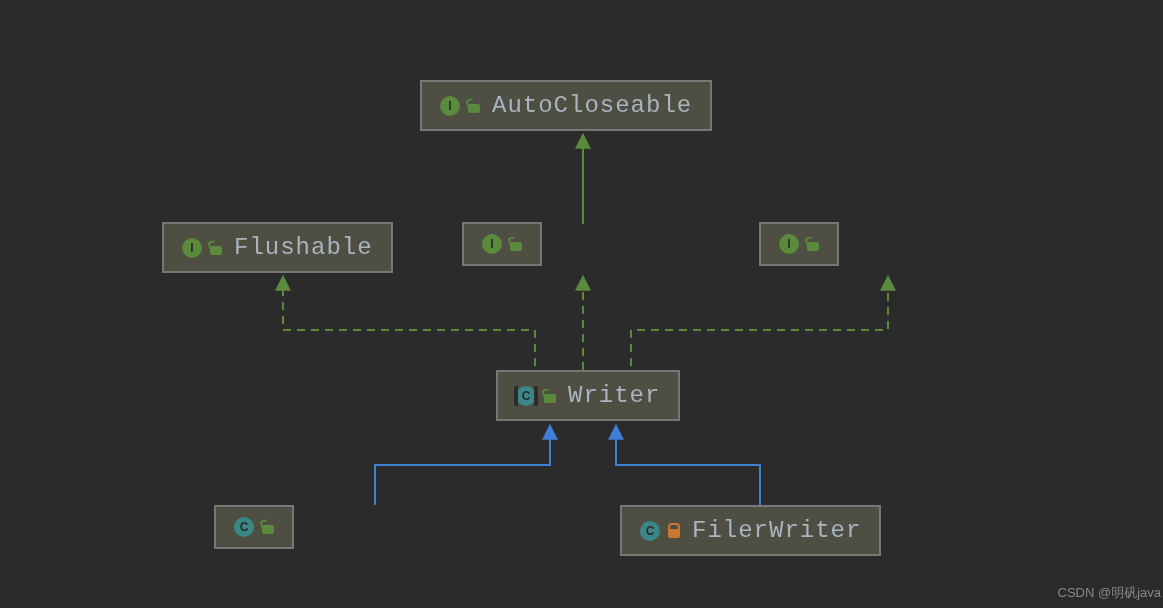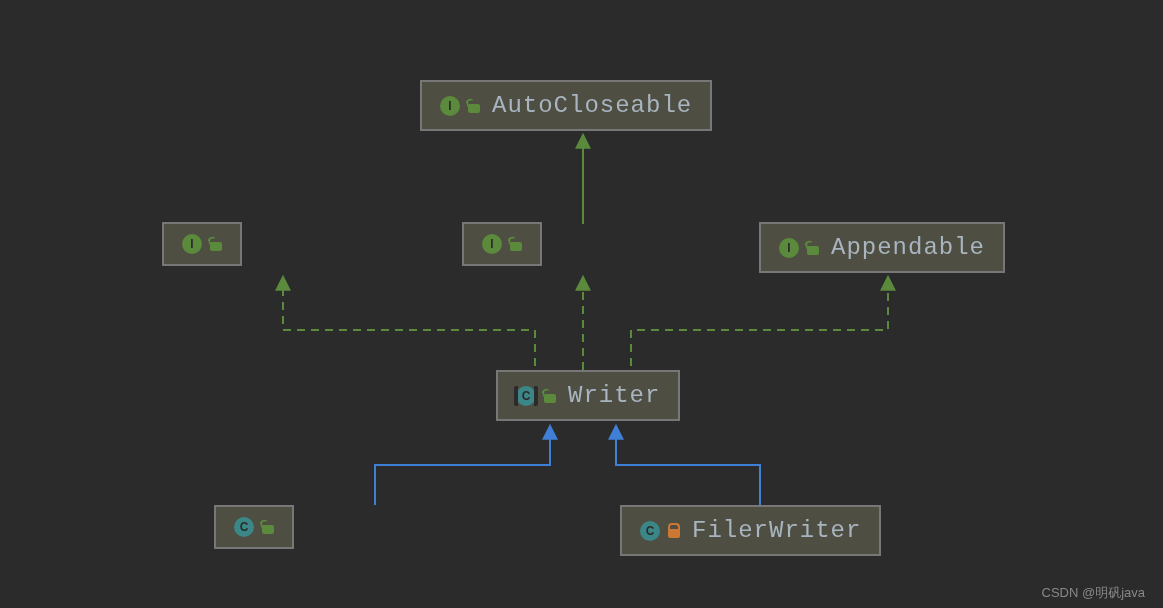--- a/index.html
+++ b/index.html
@@ -94,21 +94,21 @@
   .lock-closed::after { background: #cc7832; }
   svg.edges {
     position: absolute;
     top: 0; left: 0;
     width: 1163px; height: 608px;
     pointer-events: none;
   }
   .watermark {
     position: absolute;
     bottom: 6px;
-    right: 18px;
+    right: 2px;
     color: #888;
     font-size: 13px;
     font-family: Arial, sans-serif;
   }
 </style>
 </head>
 <body>
 
 <svg class="edges">
   <defs>
@@ -135,31 +135,31 @@
 
 <div class="node" style="left:420px; top:80px;">
   <span class="badge badge-i">I</span>
   <span class="lock lock-open"></span>
   <span class="node-label">AutoCloseable</span>
 </div>
 
 <div class="node" style="left:162px; top:222px;">
   <span class="badge badge-i">I</span>
   <span class="lock lock-open"></span>
+  <span class="node-label">Flushable</span>
 </div>
 
 <div class="node" style="left:462px; top:222px;">
   <span class="badge badge-i">I</span>
   <span class="lock lock-open"></span>
 </div>
 
 <div class="node" style="left:759px; top:222px;">
   <span class="badge badge-i">I</span>
   <span class="lock lock-open"></span>
-  <span class="node-label">Appendable</span>
 </div>
 
 <div class="node" style="left:496px; top:370px;">
   <span class="badge badge-ac">C</span>
   <span class="lock lock-open"></span>
   <span class="node-label">Writer</span>
 </div>
 
 <div class="node" style="left:214px; top:505px;">
   <span class="badge badge-c">C</span>

